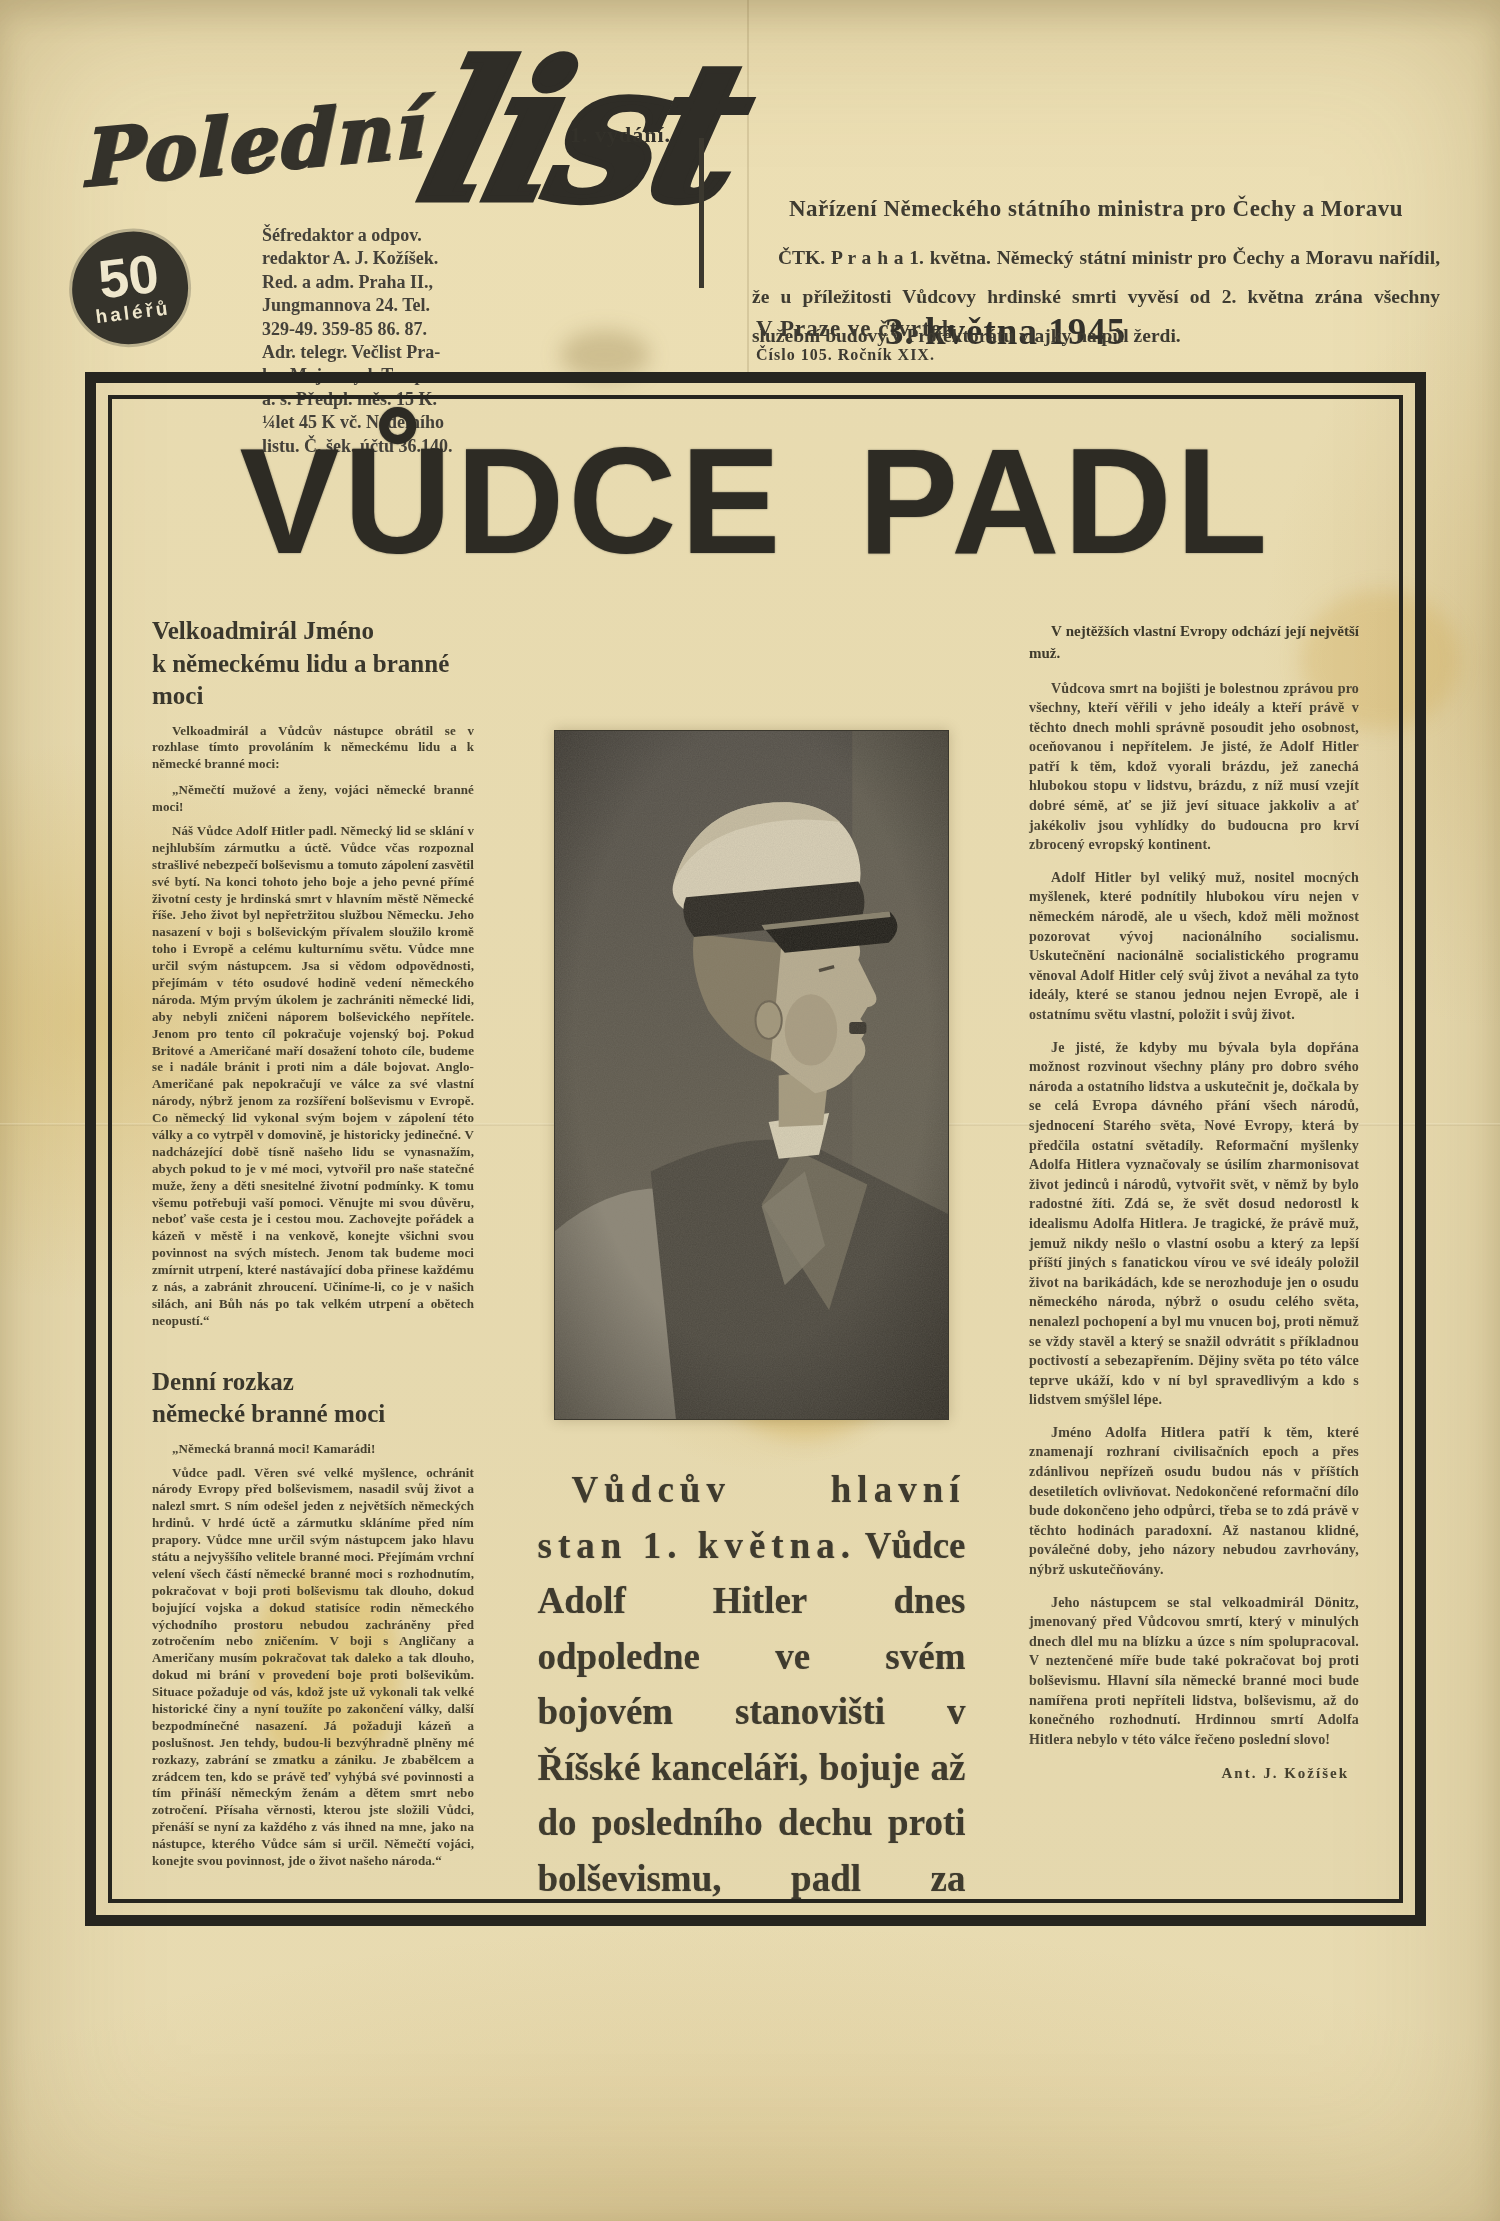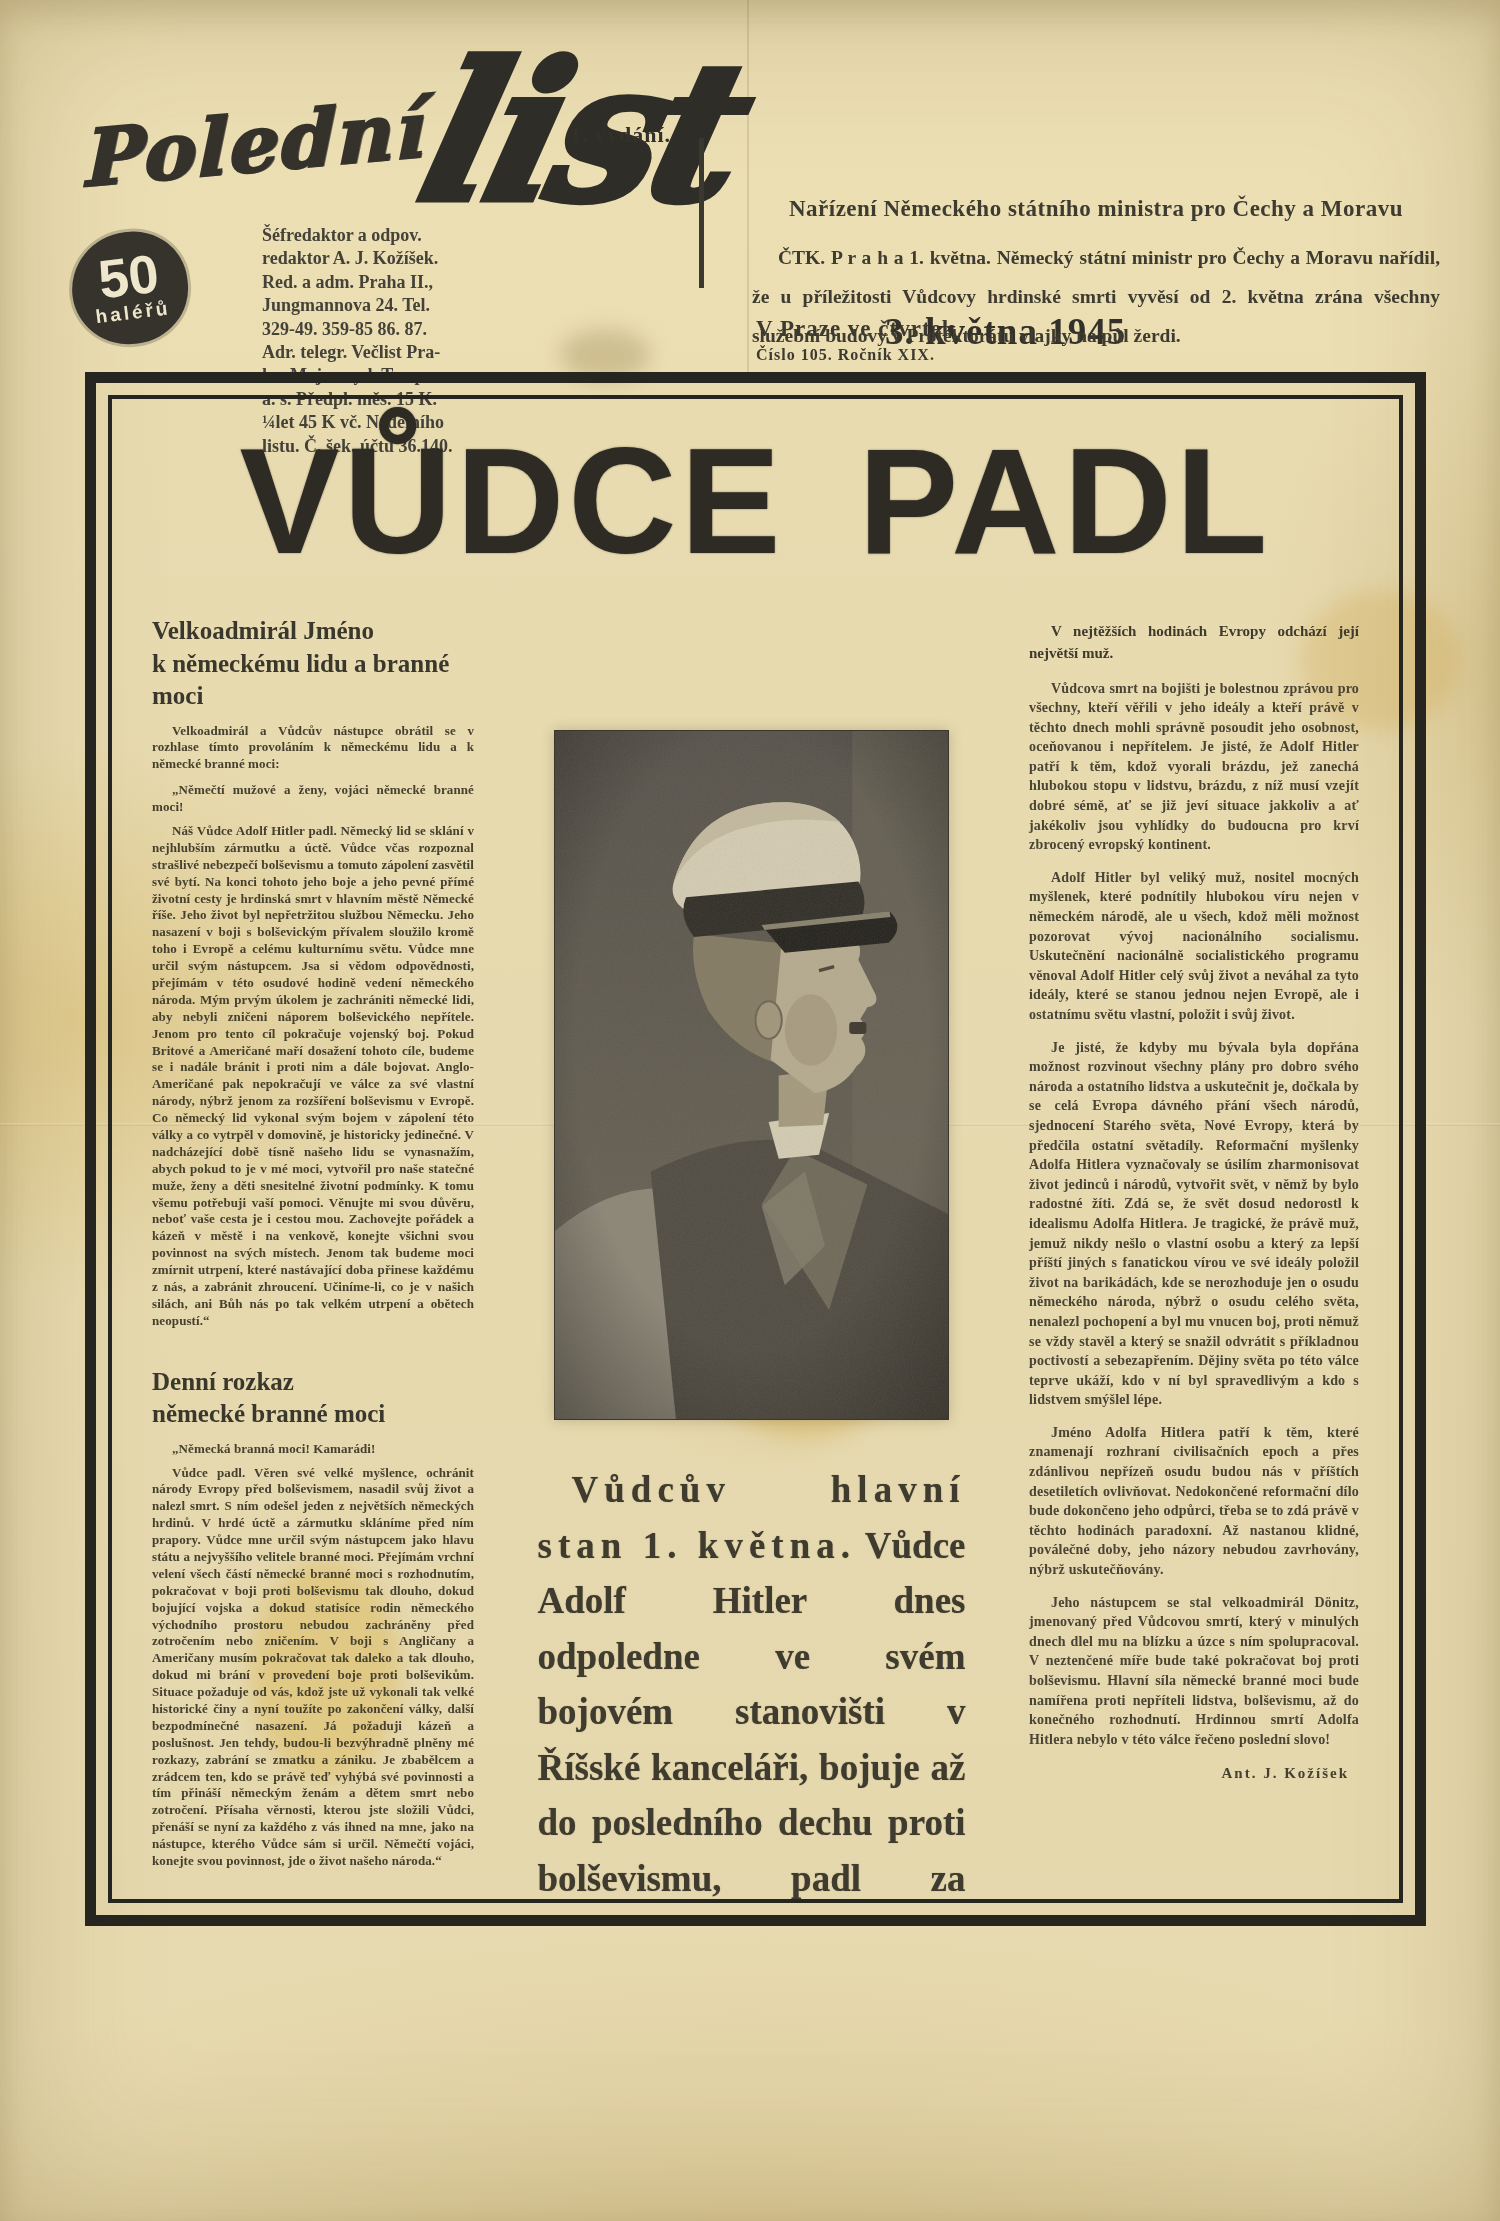--- a/index.html
+++ b/index.html
@@ -239,21 +239,21 @@
             </svg>
           </figure>
 
           <p class="announce">
             <span class="announce-lead">Vůdcův hlavní stan 1. května.</span><span> Vůdce Adolf Hitler dnes odpoledne ve svém bojovém stanovišti v Říšské kanceláři, bojuje až do posledního dechu proti bolševismu, padl za Německo.</span>
           </p>
           <p class="announce second">Dne 30. dubna určil Vůdce svým nástupcem velkoadmirála Dönitze.</p>
         </section>
 
         <section class="col-right">
-          <p class="lead-par">V nejtěžších hodinách Evropy odchází její největší muž.</p>
+          <p class="lead-par">V nejtěžších vlastní Evropy odchází její největší muž.</p>
           <p class="body-par">Vůdcova smrt na bojišti je bolestnou zprávou pro všechny, kteří věřili v jeho ideály a kteří právě v těchto dnech mohli správně posoudit jeho osobnost, oceňovanou i nepřítelem. Je jisté, že Adolf Hitler patří k těm, kdož vyorali brázdu, jež zanechá hlubokou stopu v lidstvu, brázdu, z níž musí vzejít dobré sémě, ať se již jeví situace jakkoliv a ať jakékoliv jsou vyhlídky do budoucna pro krví zbrocený evropský kontinent.</p>
           <p class="body-par">Adolf Hitler byl veliký muž, nositel mocných myšlenek, které podnítily hlubokou víru nejen v německém národě, ale u všech, kdož měli možnost pozorovat vývoj nacionálního socialismu. Uskutečnění nacionálně socialistického programu věnoval Adolf Hitler celý svůj život a neváhal za tyto ideály, které se stanou jednou nejen Evropě, ale i ostatnímu světu vlastní, položit i svůj život.</p>
           <p class="body-par">Je jisté, že kdyby mu bývala byla dopřána možnost rozvinout všechny plány pro dobro svého národa a ostatního lidstva a uskutečnit je, dočkala by se celá Evropa dávného přání všech národů, sjednocení Starého světa, Nové Evropy, která by předčila ostatní světadíly. Reformační myšlenky Adolfa Hitlera vyznačovaly se úsilím zharmonisovat život jedinců i národů, vytvořit svět, v němž by bylo radostné žíti. Zdá se, že svět dosud nedorostl k idealismu Adolfa Hitlera. Je tragické, že právě muž, jemuž nikdy nešlo o vlastní osobu a který za lepší příští jiných s fanatickou vírou ve své ideály položil život na barikádách, kde se nerozhoduje jen o osudu německého národa, nýbrž o osudu celého světa, nenalezl pochopení a byl mu vnucen boj, proti němuž se vždy stavěl a který se snažil odvrátit s příkladnou poctivostí a sebezapřením. Dějiny světa po této válce teprve ukáží, kdo v ní byl spravedlivým a kdo s lidstvem smýšlel lépe.</p>
           <p class="body-par">Jméno Adolfa Hitlera patří k těm, které znamenají rozhraní civilisačních epoch a přes zdánlivou nepřízeň osudu budou nás v příštích desetiletích ovlivňovat. Nedokončené reformační dílo bude dokončeno jeho odpůrci, třeba se to zdá právě v těchto hodinách paradoxní. Až nastanou klidné, poválečné doby, jeho názory nebudou zavrhovány, nýbrž uskutečňovány.</p>
           <p class="body-par">Jeho nástupcem se stal velkoadmirál Dönitz, jmenovaný před Vůdcovou smrtí, který v minulých dnech dlel mu na blízku a úzce s ním spolupracoval. V neztenčené míře bude také pokračovat boj proti bolševismu. Hlavní síla německé branné moci bude namířena proti nepříteli lidstva, bolševismu, až do konečného rozhodnutí. Hrdinnou smrtí Adolfa Hitlera nebylo v této válce řečeno poslední slovo!</p>
           <div class="signature">Ant. J. Kožíšek</div>
         </section>
 
       </div>
     </div>

